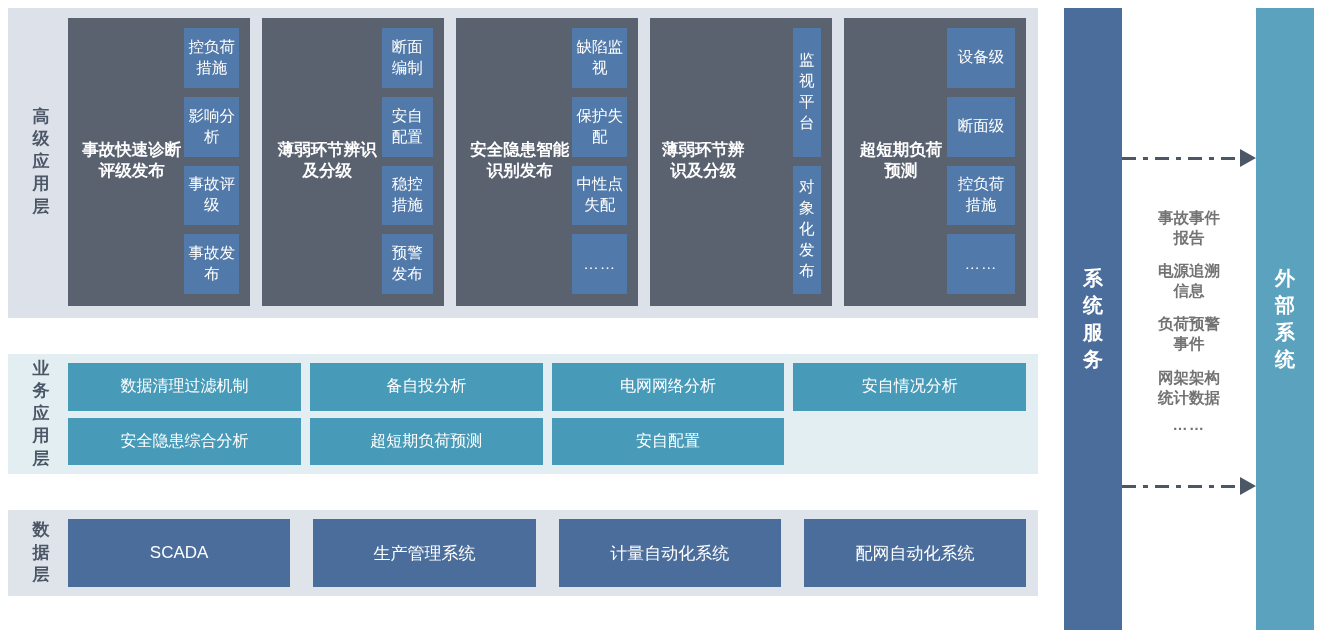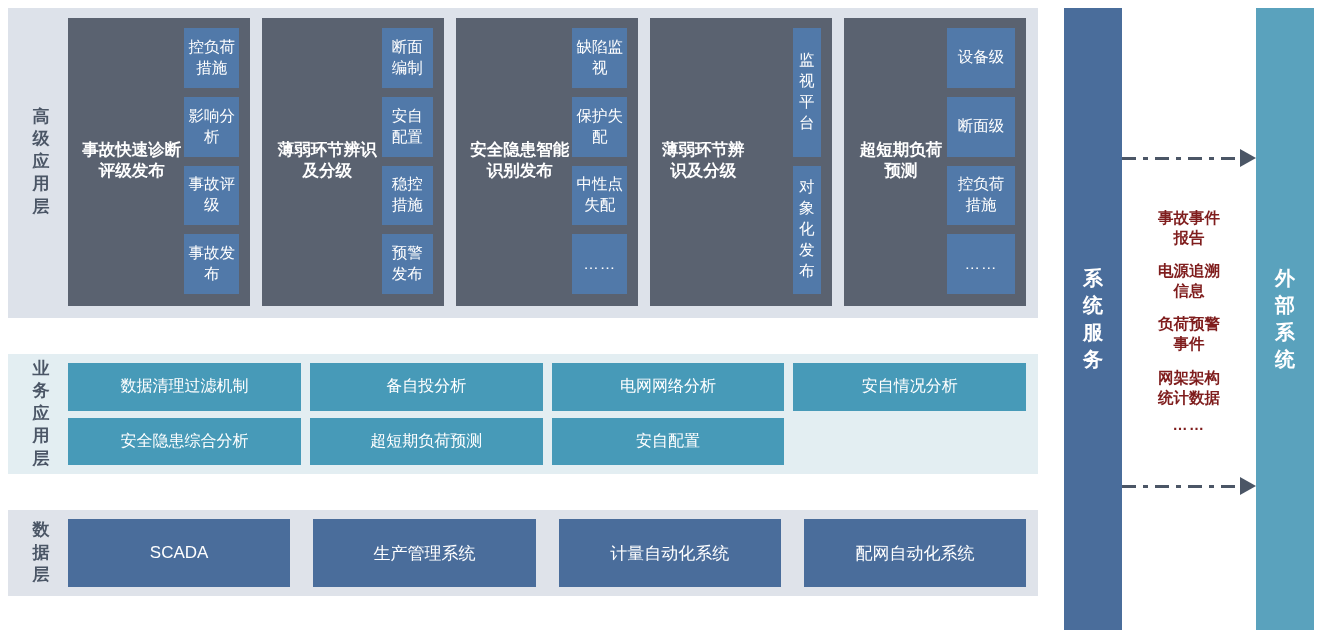--- a/index.html
+++ b/index.html
@@ -208,21 +208,21 @@
     justify-content: center;
     background: #ffffff;
   }
 
   .flow-labels {
     display: flex;
     flex-direction: column;
     align-items: center;
     justify-content: center;
     gap: 13px;
-    color: #7f1d1d;
+    color: #737373;
     font-weight: bold;
     font-size: 15.5px;
     line-height: 1.3;
     text-align: center;
     margin-top: 4px;
   }
   .flow-label { text-align: center; }
   .flow-label.dots { letter-spacing: 1.5px; margin-top: -6px; font-size: 15px; }
 
   

